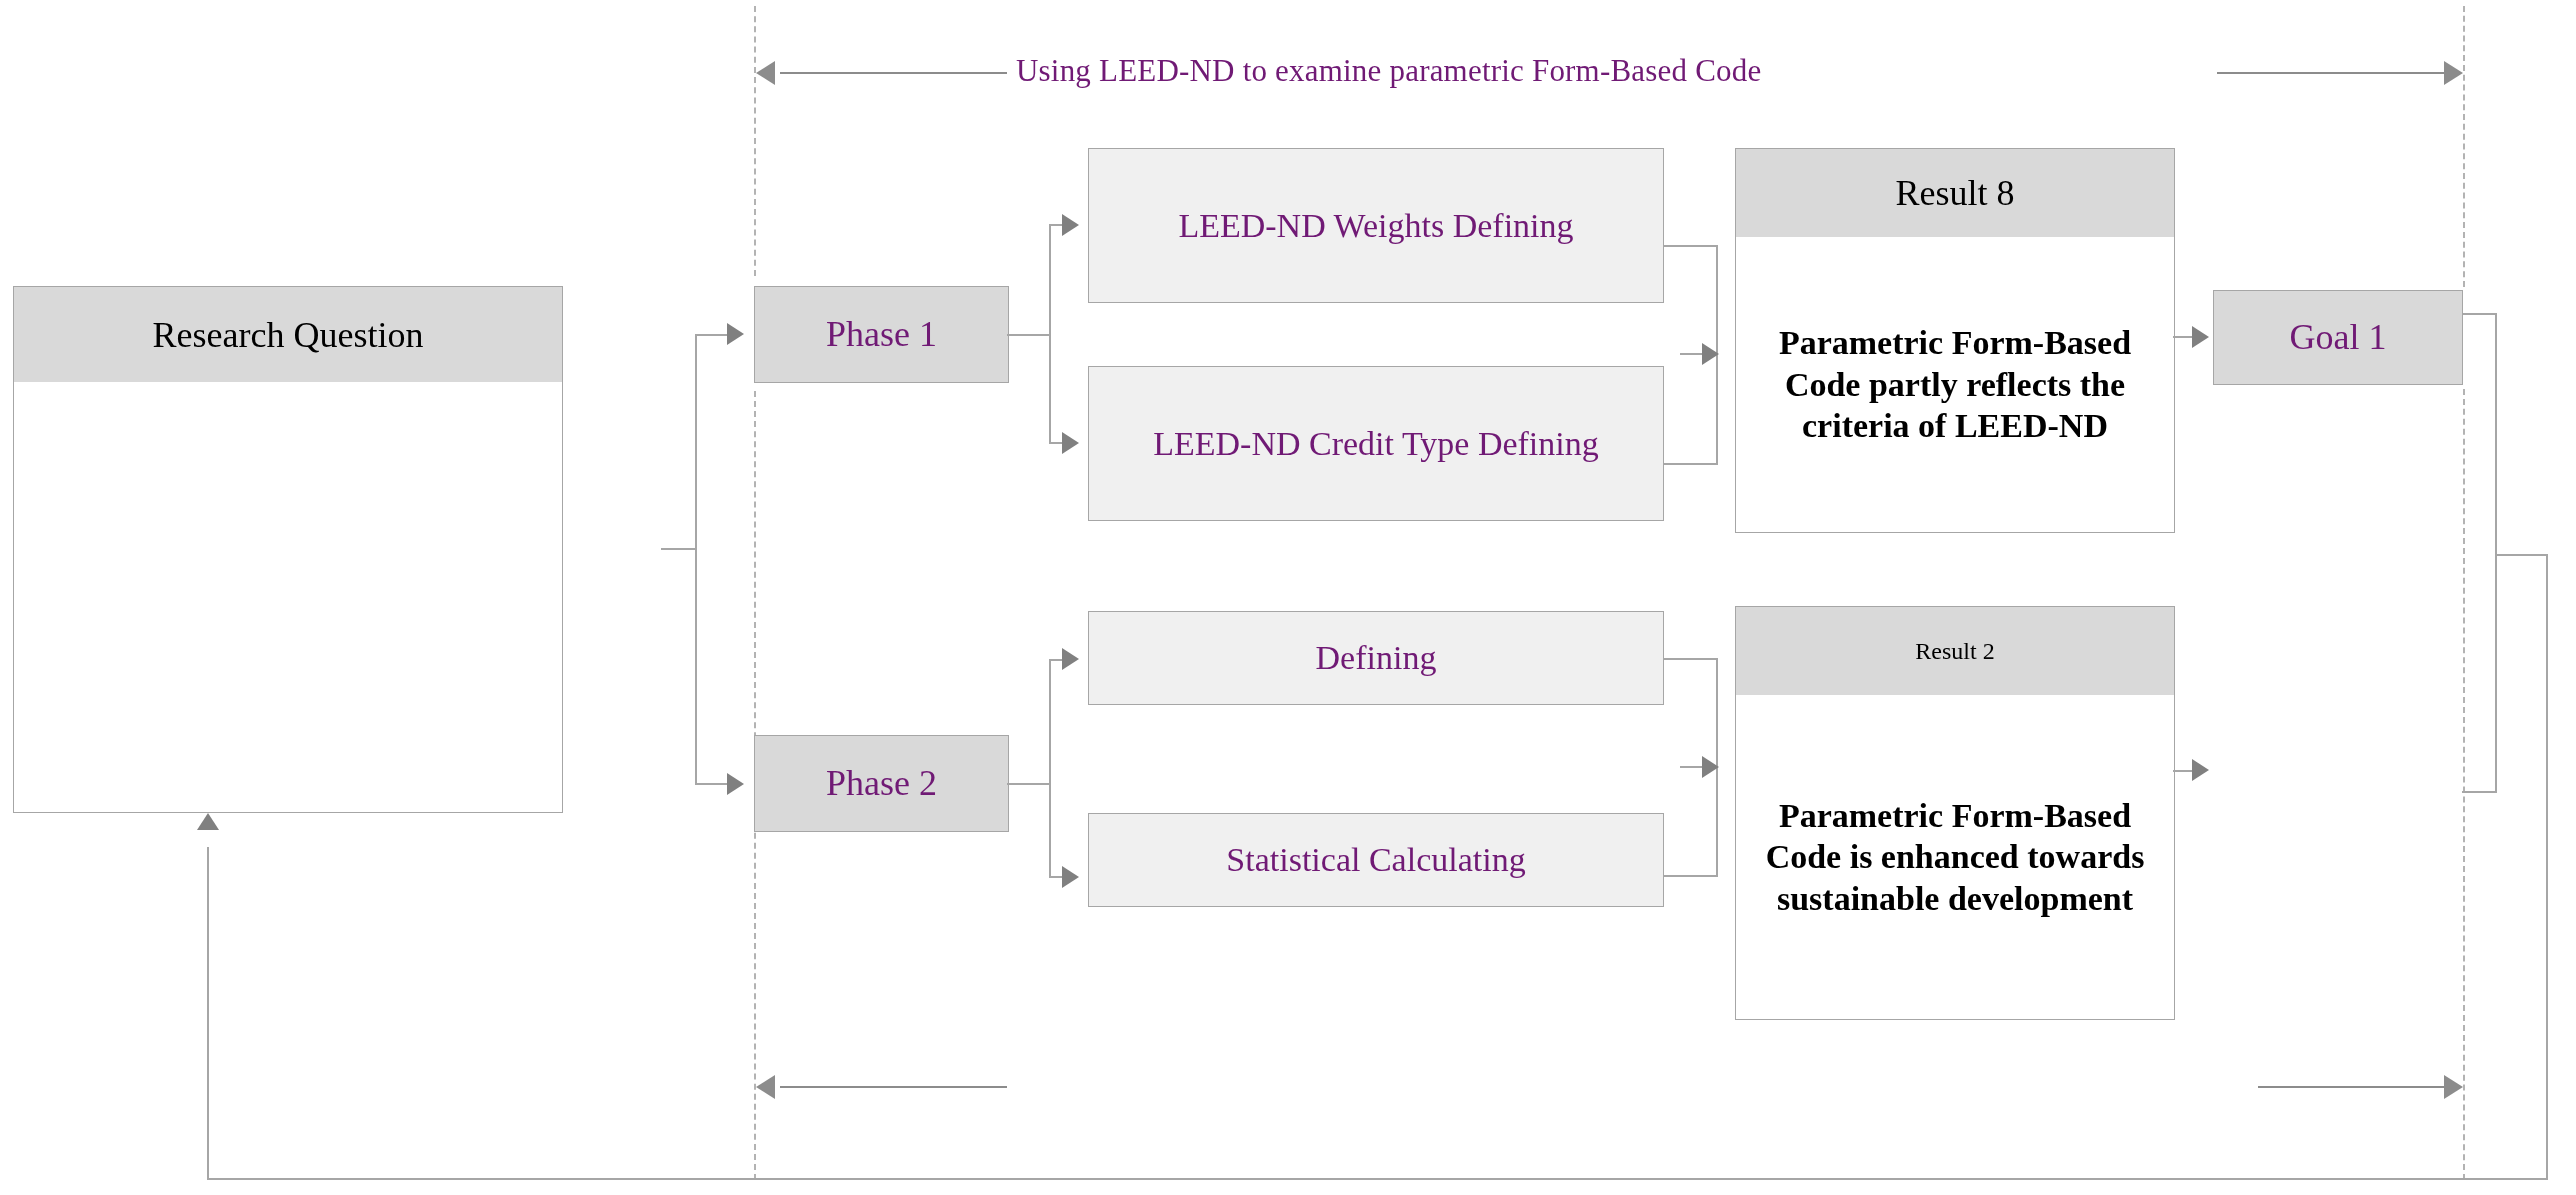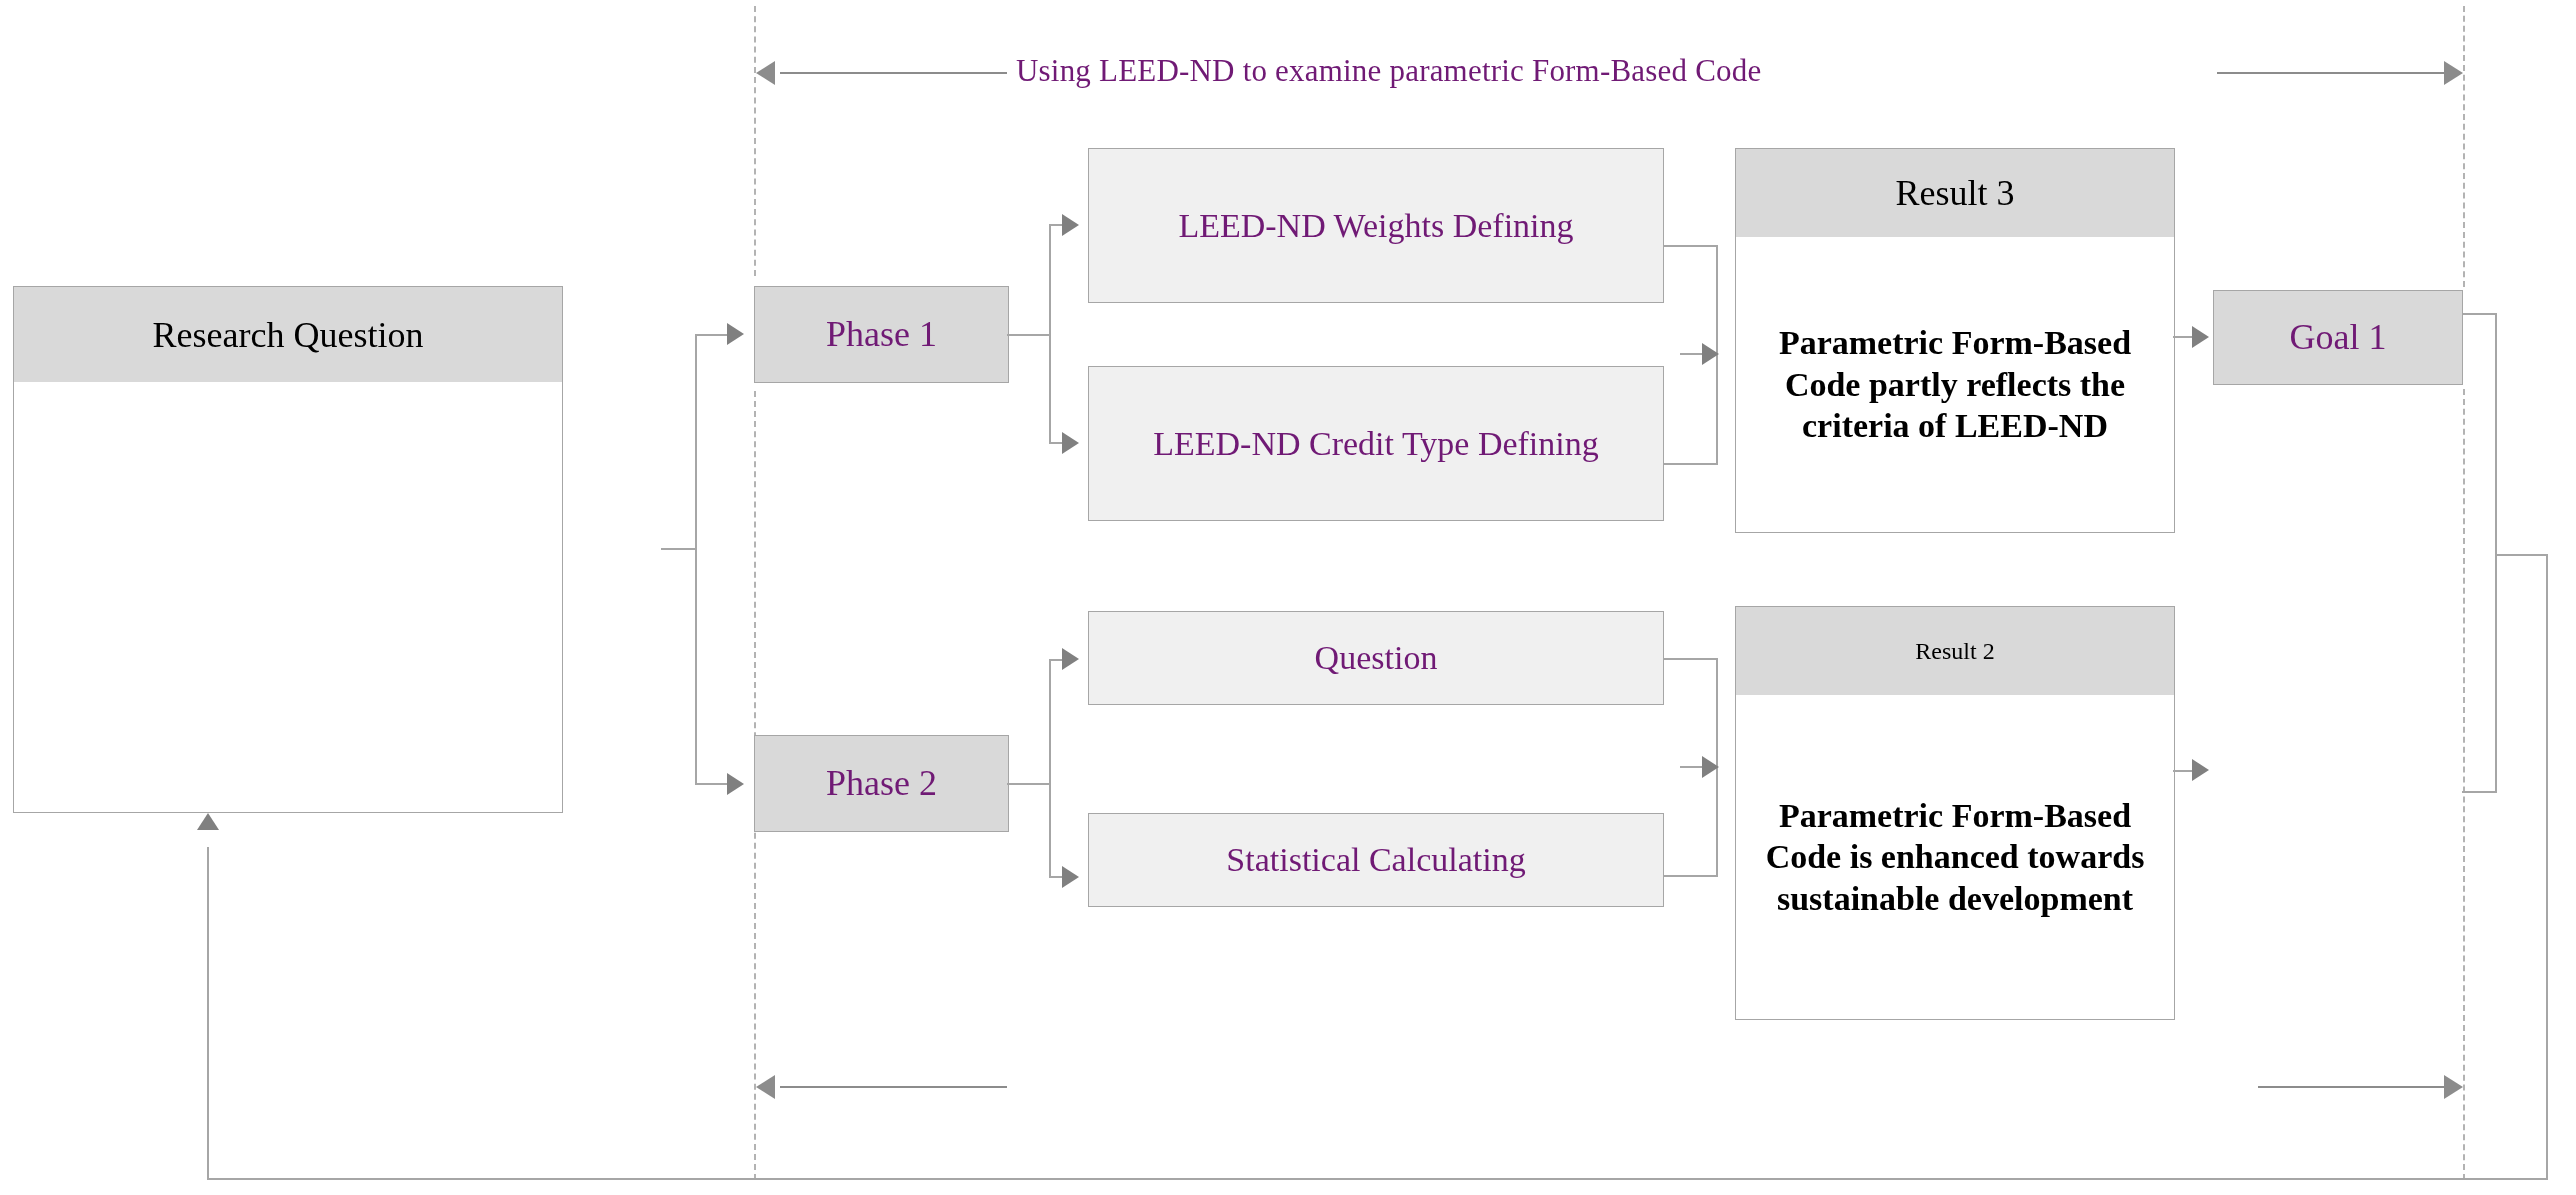--- a/index.html
+++ b/index.html
@@ -90,41 +90,41 @@
 
   <div class="solidbox lightfill" style="left:1088px;top:366px;width:576px;height:155px;font-size:34px;padding:0 22px;">LEED-ND Credit Type Defining</div>
 
   <div class="hline" style="left:1663px;top:245px;width:55px;"></div>
   <div class="hline" style="left:1663px;top:463px;width:55px;"></div>
   <div class="vline" style="left:1716px;top:245px;height:220px;"></div>
   <div class="hline" style="left:1680px;top:353px;width:38px;"></div>
   <div class="arrowhead ah-right" style="left:1702px;top:343px;"></div>
 
   <div class="box" style="left:1735px;top:148px;width:440px;height:385px;">
-    <div class="hdr" style="height:88px;font-size:36px;">Result 3</div>
+    <div class="hdr" style="height:88px;font-size:36px;">Result 8</div>
     <div class="body" style="height:295px;font-size:34px;">Parametric Form-Based Code partly reflects the criteria of LEED-ND</div>
   </div>
 
   <div class="hline" style="left:2173px;top:336px;width:23.4px;"></div>
   <div class="arrowhead ah-right" style="left:2192px;top:326px;"></div>
 
   <div class="solidbox grayfill" style="left:2213px;top:290px;width:250px;height:95px;font-size:36px;">Goal 1</div>
 
   <div class="solidbox grayfill" style="left:754px;top:735px;width:255px;height:97px;font-size:36px;">Phase 2</div>
 
   <div class="hline" style="left:1007px;top:783px;width:44px;"></div>
   <div class="vline" style="left:1049px;top:659px;height:219px;"></div>
 
   <div class="hline" style="left:1049px;top:659px;width:14px;"></div>
   <div class="arrowhead ah-right" style="left:1062px;top:648px;"></div>
 
   <div class="hline" style="left:1049px;top:876px;width:14px;"></div>
   <div class="arrowhead ah-right" style="left:1062px;top:866px;"></div>
 
-  <div class="solidbox lightfill" style="left:1088px;top:611px;width:576px;height:94px;font-size:34px;padding:0 22px;">Question</div>
+  <div class="solidbox lightfill" style="left:1088px;top:611px;width:576px;height:94px;font-size:34px;padding:0 22px;">Defining</div>
 
   <div class="solidbox lightfill" style="left:1088px;top:813px;width:576px;height:94px;font-size:34px;padding:0 22px;">Statistical Calculating</div>
 
   <div class="hline" style="left:1663px;top:658px;width:55px;"></div>
   <div class="hline" style="left:1663px;top:875px;width:55px;"></div>
   <div class="vline" style="left:1716px;top:658px;height:219px;"></div>
   <div class="hline" style="left:1680px;top:766px;width:38px;"></div>
   <div class="arrowhead ah-right" style="left:1702px;top:756px;"></div>
 
   <div class="box" style="left:1735px;top:606px;width:440px;height:414px;">

